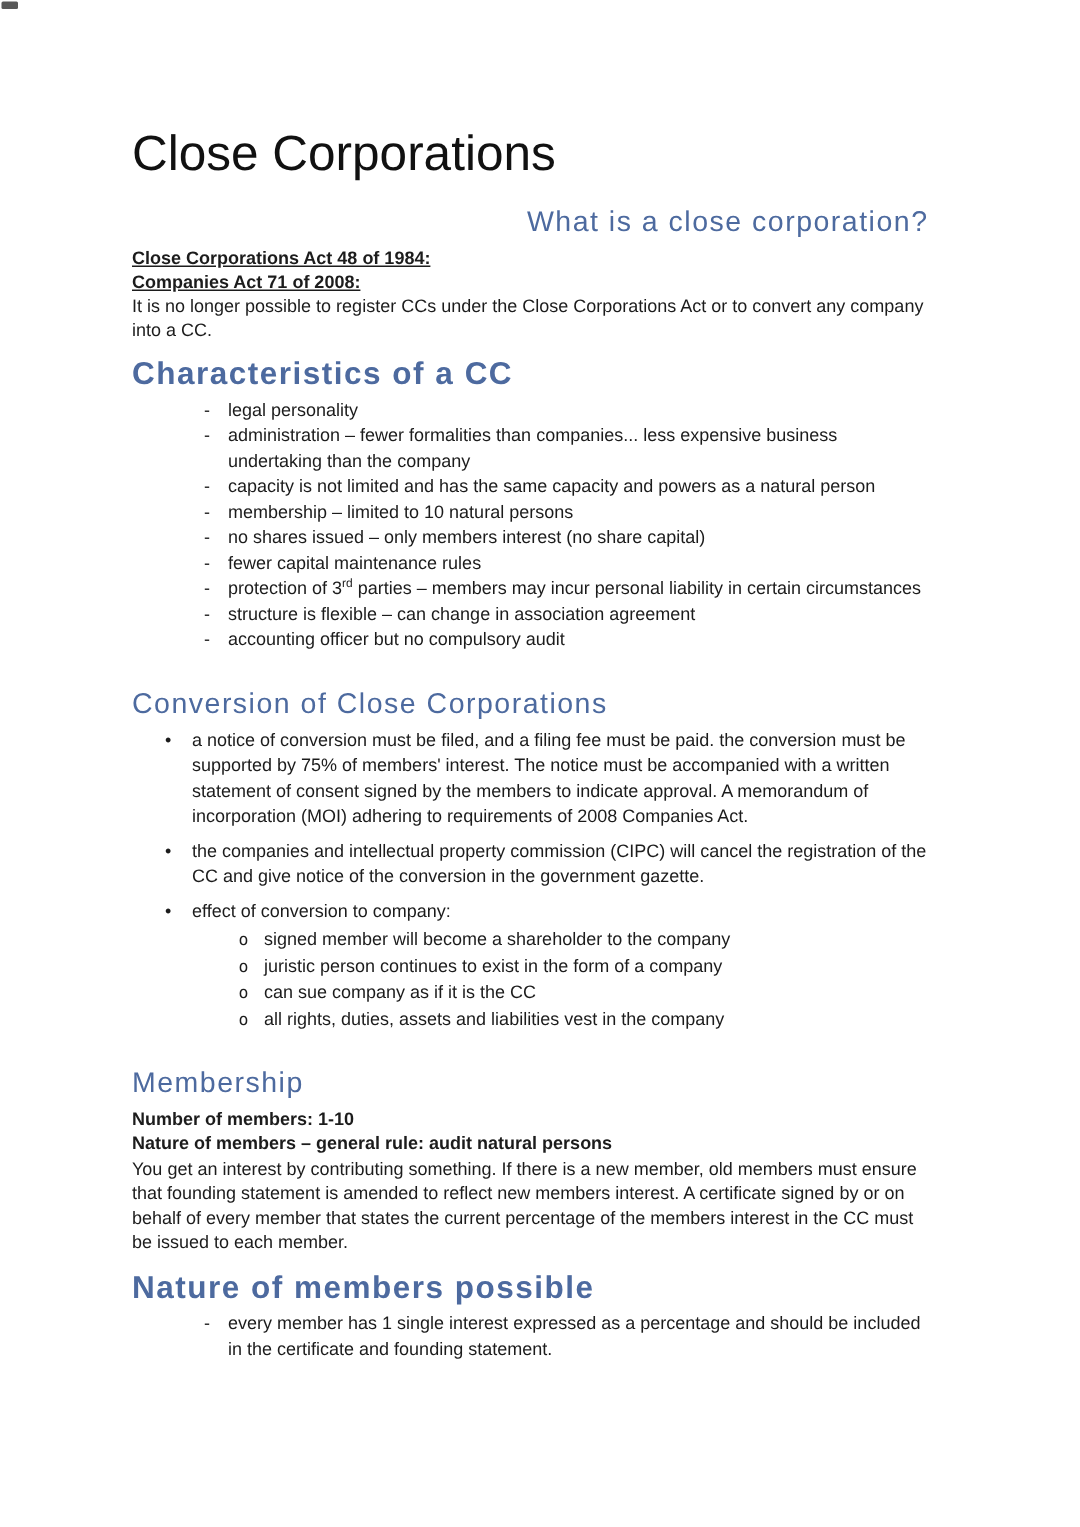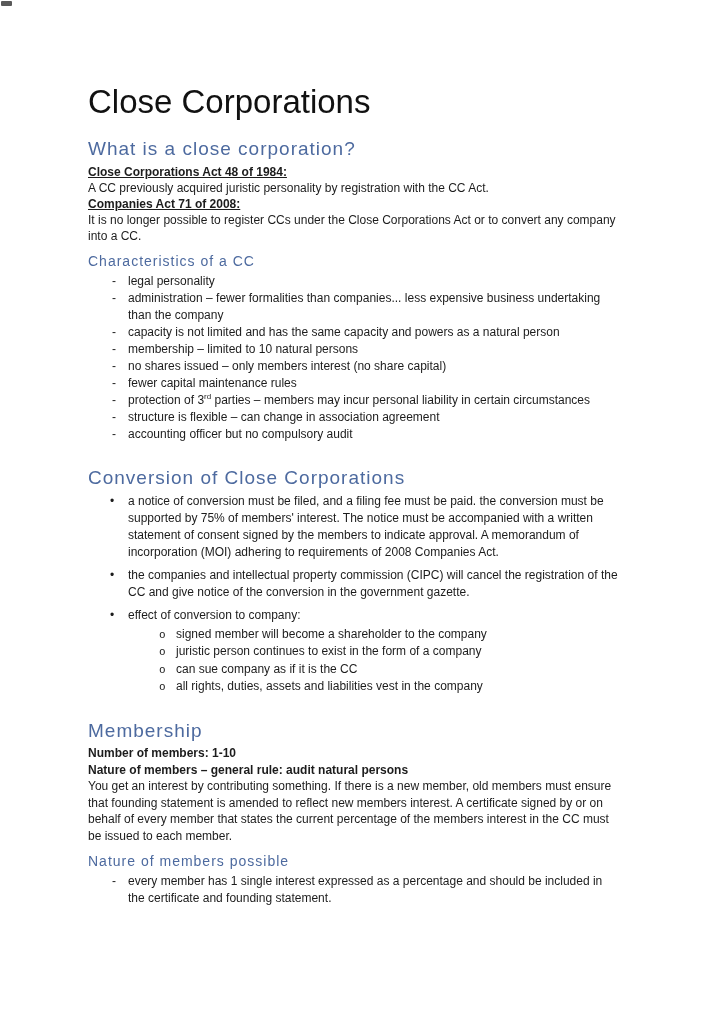--- a/index.html
+++ b/index.html
@@ -5,48 +5,47 @@
   html,body{margin:0;padding:0;}
   body{
     width:720px;height:1018px;background:#ffffff;color:#1c1c1c;
     font-family:"Liberation Sans",sans-serif;font-size:12px;line-height:16px;
     position:relative;overflow:hidden;
   }
   .page{box-sizing:border-box;width:720px;height:1018px;padding:84px 101px 0 88px;}
   .artifact{position:absolute;top:1px;left:1px;width:11px;height:5px;background:#3c3c3c;opacity:.85;border-radius:1px;}
   h1{font-size:33px;font-weight:400;color:#111;margin:0 0 18px 0;line-height:1.1;}
   h2{font-size:19px;font-weight:400;color:#4d6a9f;letter-spacing:1px;margin:24px 0 3px 0;line-height:1.2;}
-  section.first h2{margin-top:4px;}
-  h3{font-size:14px;font-weight:400;color:#4d6a9f;letter-spacing:1px;margin:9px 0 3px 0;line-height:1.2;}
+  section.first h2{margin-top:4px;text-align:right;}
+  h3{font-size:21px;font-weight:700;color:#4d6a9f;letter-spacing:1px;margin:9px 0 3px 0;line-height:1.2;}
   p{margin:0;}
   p.act{font-weight:700;text-decoration:underline;}
   p.bold{font-weight:700;}
   ul{list-style:none;margin:0;padding:0 0 0 40px;}
-  ul.dash li{position:relative;line-height:17px;}
+  ul.dash li{position:relative;line-height:17px;margin-left:24px;}
   ul.dash li::before{content:"-";position:absolute;left:-16px;top:0;}
   ul.disc li{position:relative;line-height:17px;margin-bottom:6px;}
   ul.disc li::before{content:"\2022";position:absolute;left:-18px;top:0;}
   ul.circle{padding:2px 0 0 48px;}
   ul.circle li{position:relative;line-height:17.5px;margin-bottom:0;}
   ul.circle li::before{content:"o";position:absolute;left:-17px;top:0;font-size:11px;font-family:"DejaVu Sans Mono",monospace;}
   sup{font-size:8px;line-height:0;}
   .membership-block p{line-height:16.5px;}
 </style>
 </head>
 <body>
 
 <div class="page">
   <div class="artifact"></div>
 
   <h1>Close Corporations</h1>
 
   <section class="first">
     <h2>What is a close corporation?</h2>
     <p class="act">Close Corporations Act 48 of 1984:</p>
-    <p>A CC previously acquired juristic personality by registration with the CC Act.</p>
     <p class="act">Companies Act 71 of 2008:</p>
     <p>It is no longer possible to register CCs under the Close Corporations Act or to convert any company into a CC.</p>
 
     <h3>Characteristics of a CC</h3>
     <ul class="dash">
       <li>legal personality</li>
       <li>administration – fewer formalities than companies... less expensive business undertaking than the company</li>
       <li>capacity is not limited and has the same capacity and powers as a natural person</li>
       <li>membership – limited to 10 natural persons</li>
       <li>no shares issued – only members interest (no share capital)</li>

